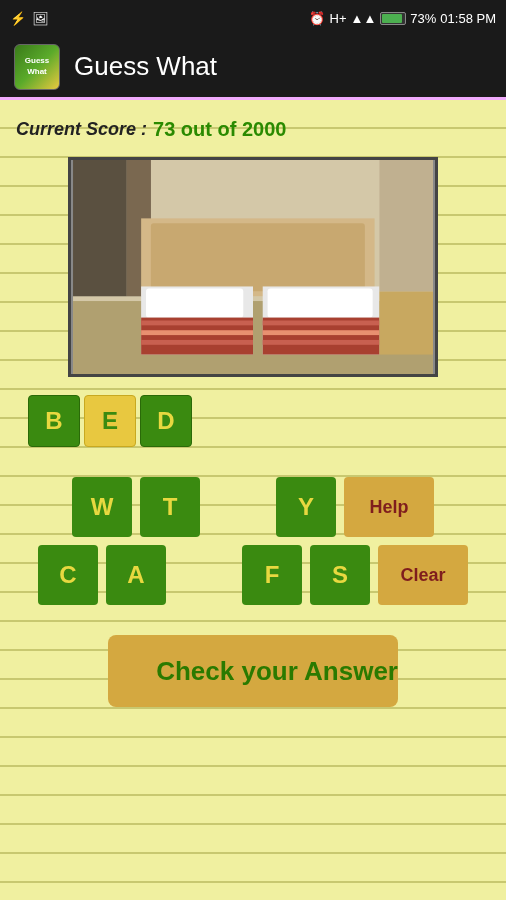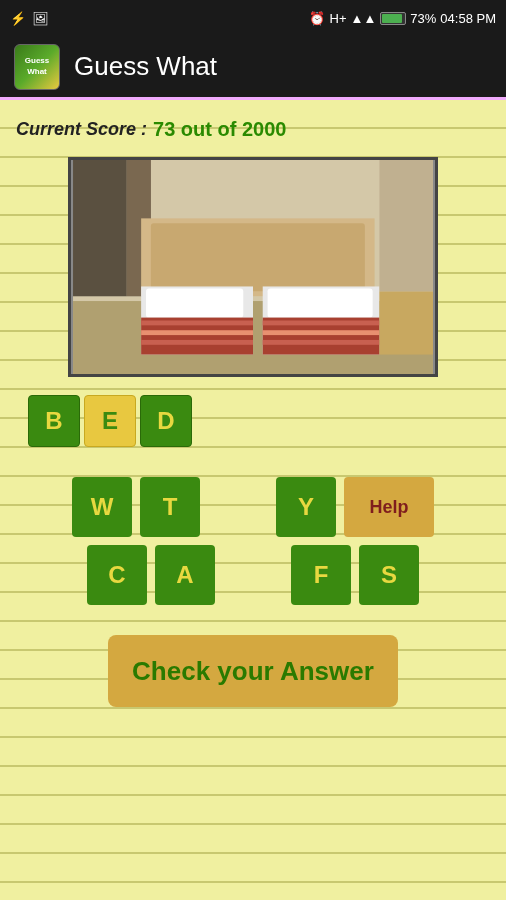--- a/index.html
+++ b/index.html
@@ -213,21 +213,21 @@
 
     
     .check-btn {
       width: 290px;
       height: 72px;
       background: #d4a840;
       border: none;
       border-radius: 8px;
       display: flex;
       align-items: center;
-      justify-content: center;
+      justify-content: flex-end;
       cursor: pointer;
       margin: 0 auto;
     }
 
     .check-btn-text {
       font-size: 26px;
       font-weight: bold;
       color: #2a7a00;
     }
 
@@ -258,21 +258,21 @@
     <span>🖼</span>
   </div>
   <div class="status-right">
     <span>⏰</span>
     <span>H+</span>
     <span>▲▲</span>
     <div class="battery-bar">
       <div class="battery-fill"></div>
     </div>
     <span>73%</span>
-    <span>04:58 PM</span>
+    <span>01:58 PM</span>
   </div>
 </div>
 
 <div class="app-bar">
   <div class="app-icon">
     <span style="font-size:8px; text-align:center; line-height:1.3;">Guess What</span>
   </div>
   <span class="app-title">Guess What</span>
 </div>
 
@@ -343,20 +343,21 @@
       <button class="letter-btn">Y</button>
       <button class="action-btn">Help</button>
     </div>
 
     <div class="letters-row">
       <button class="letter-btn">C</button>
       <button class="letter-btn">A</button>
       <div class="letter-btn-empty"></div>
       <button class="letter-btn">F</button>
       <button class="letter-btn">S</button>
+      <button class="action-btn">Clear</button>
     </div>
   </div>
 
   <div class="check-btn">
     <span class="check-btn-text">Check your Answer</span>
   </div>
 
 </div>
 
 </body></html>

